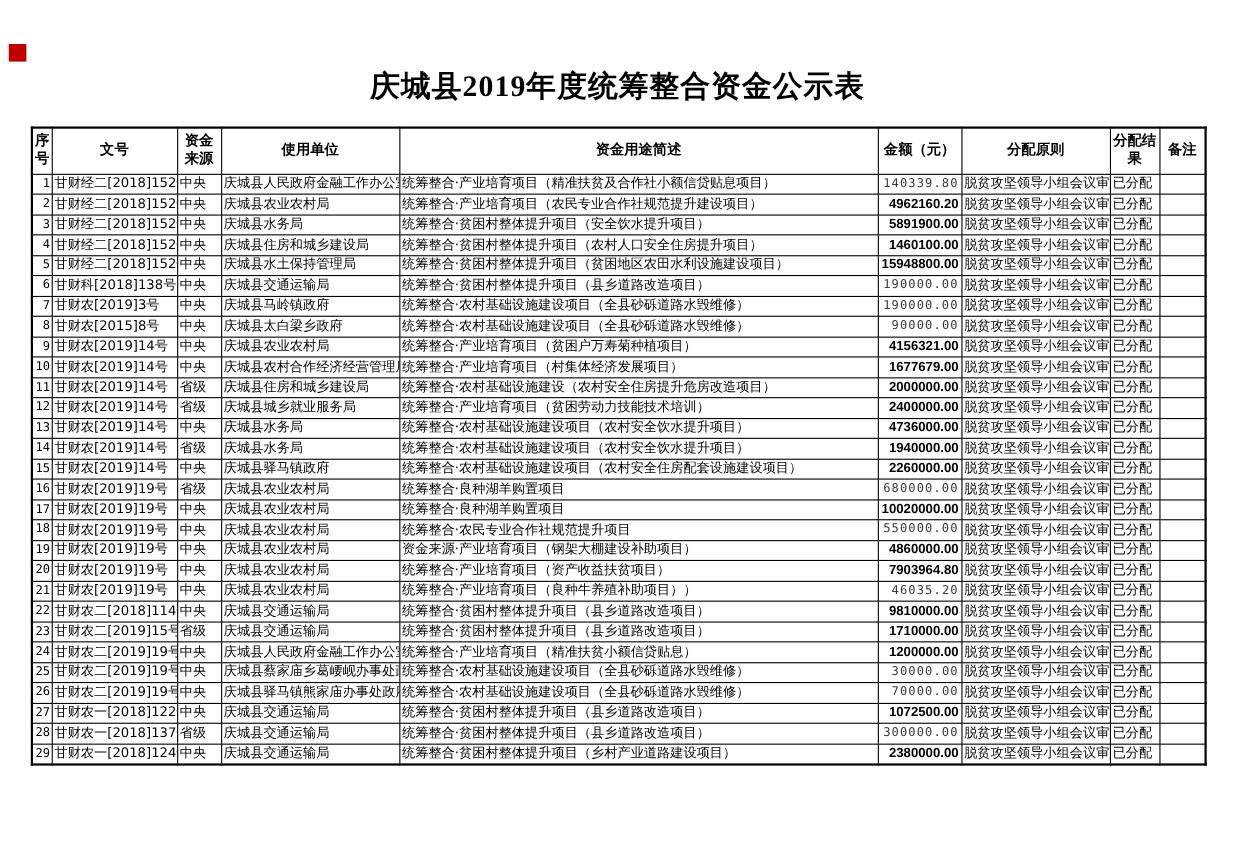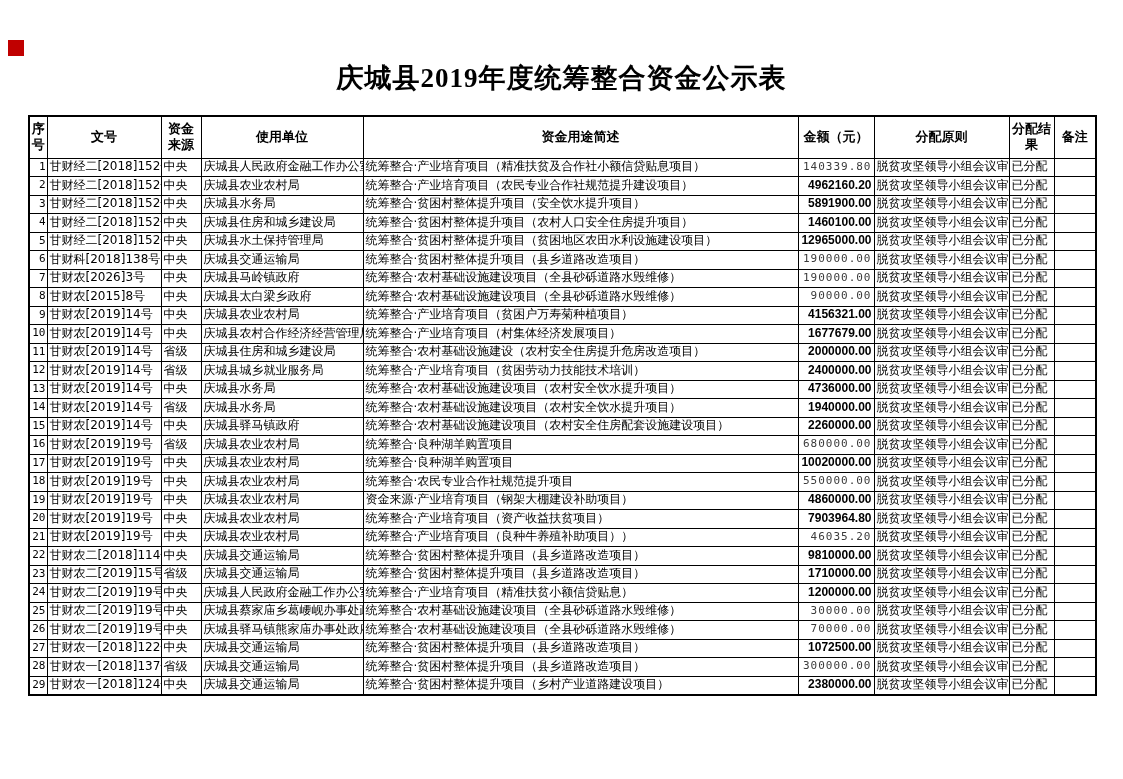--- a/index.html
+++ b/index.html
@@ -127,39 +127,39 @@
     <td class="c-principle">脱贫攻坚领导小组会议审定</td>
     <td class="c-result">已分配</td>
     <td class="c-note"></td>
   </tr>
       <tr>
     <td class="c-no">5</td>
     <td class="c-doc">甘财经二[2018]152号</td>
     <td class="c-src">中央</td>
     <td class="c-unit">庆城县水土保持管理局</td>
     <td class="c-purpose">统筹整合·贫困村整体提升项目（贫困地区农田水利设施建设项目）</td>
-    <td class="c-amount">12965000.00</td>
+    <td class="c-amount">15948800.00</td>
     <td class="c-principle">脱贫攻坚领导小组会议审定</td>
     <td class="c-result">已分配</td>
     <td class="c-note"></td>
   </tr>
       <tr>
     <td class="c-no">6</td>
     <td class="c-doc">甘财科[2018]138号</td>
     <td class="c-src">中央</td>
     <td class="c-unit">庆城县交通运输局</td>
     <td class="c-purpose">统筹整合·贫困村整体提升项目（县乡道路改造项目）</td>
     <td class="c-amount mono">190000.00</td>
     <td class="c-principle">脱贫攻坚领导小组会议审定</td>
     <td class="c-result">已分配</td>
     <td class="c-note"></td>
   </tr>
       <tr>
     <td class="c-no">7</td>
-    <td class="c-doc">甘财农[2026]3号</td>
+    <td class="c-doc">甘财农[2019]3号</td>
     <td class="c-src">中央</td>
     <td class="c-unit">庆城县马岭镇政府</td>
     <td class="c-purpose">统筹整合·农村基础设施建设项目（全县砂砾道路水毁维修）</td>
     <td class="c-amount mono">190000.00</td>
     <td class="c-principle">脱贫攻坚领导小组会议审定</td>
     <td class="c-result">已分配</td>
     <td class="c-note"></td>
   </tr>
       <tr>
     <td class="c-no">8</td>

